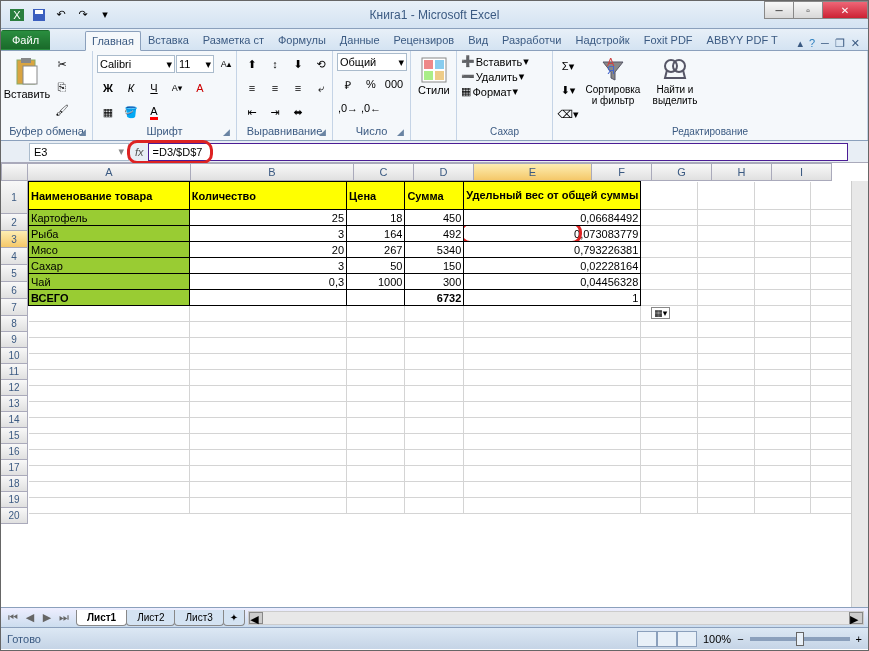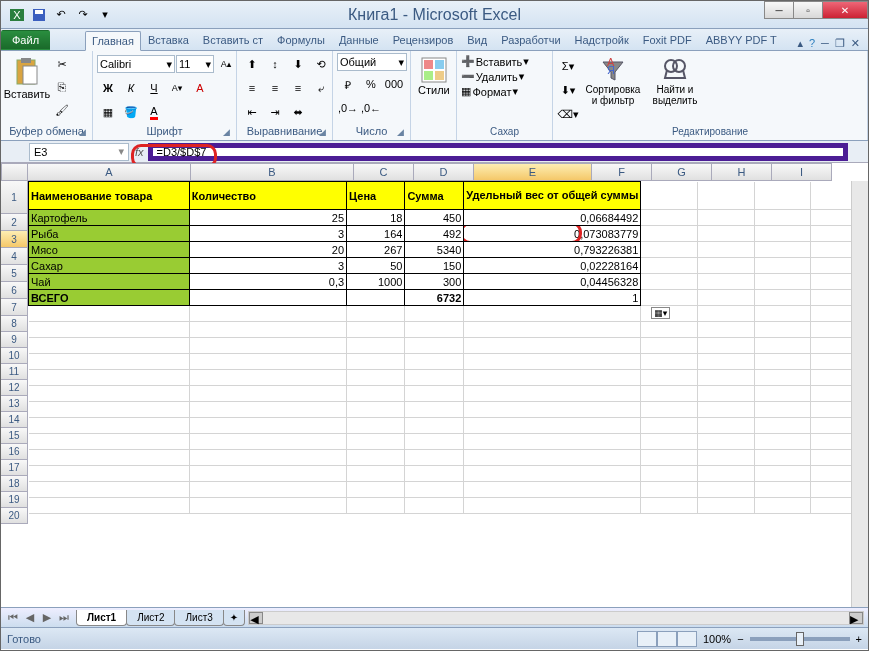--- a/index.html
+++ b/index.html
@@ -1,20 +1,20 @@
 <!DOCTYPE html>
 <html><head>
 <meta charset="utf-8">
 <style>
 *{margin:0;padding:0;box-sizing:border-box;font-family:"Segoe UI",Tahoma,sans-serif;font-size:11px;}
 body{background:#fff;width:869px;height:651px;overflow:hidden;border:1px solid #666;position:relative;}
 .titlebar{height:28px;background:linear-gradient(#e8f0f8,#d4e3f2);display:flex;align-items:center;border-bottom:1px solid #8ba0bc;position:relative;}
 .qat{display:flex;gap:2px;padding-left:6px;align-items:center;}
 .qat-btn{width:20px;height:20px;display:flex;align-items:center;justify-content:center;cursor:pointer;}
-.title-text{position:absolute;left:50%;transform:translateX(-50%);color:#3b5a82;font-size:16px;}
+.title-text{position:absolute;left:50%;transform:translateX(-50%);color:#3b5a82;font-size:12px;}
 .winbtns{position:absolute;right:0;top:0;display:flex;}
 .winbtn{width:30px;height:18px;border:1px solid #888;background:linear-gradient(#f8f8f8,#d8d8d8);display:flex;align-items:center;justify-content:center;margin-left:-1px;font-size:10px;}
 .winbtn.close{background:linear-gradient(#e67,#c23);color:#fff;width:46px;}
 .tabs{height:22px;background:linear-gradient(#e8f0f8,#d4e3f2);display:flex;align-items:flex-end;border-bottom:1px solid #8ba0bc;padding-left:0;}
 .tab{padding:3px 6px;border:1px solid transparent;cursor:pointer;color:#3b5a82;font-size:11px;white-space:nowrap;}
 .tab.file{background:linear-gradient(#2a8e3f,#1a6a2a);color:#fff;border-radius:2px 2px 0 0;padding:3px 10px;}
 .tab.active{background:#f5f8fb;border:1px solid #8ba0bc;border-bottom:1px solid #f5f8fb;margin-bottom:-1px;border-radius:2px 2px 0 0;margin-left:35px;}
 .tab-right{margin-left:auto;display:flex;gap:6px;padding-right:8px;color:#3b5a82;}
 .ribbon{height:90px;background:#f5f8fb;border-bottom:1px solid #8ba0bc;display:flex;}
 .rgroup{border-right:1px solid #c5d4e6;padding:2px 4px;display:flex;flex-direction:column;justify-content:space-between;}
@@ -23,21 +23,21 @@
 .rgroup-label .launcher{position:absolute;right:2px;bottom:1px;font-size:9px;color:#6a84a3;}
 .rbtn{padding:2px;display:flex;flex-direction:column;align-items:center;cursor:pointer;border:1px solid transparent;}
 .rbtn-big{width:44px;text-align:center;}
 .rbtn-sm{width:22px;height:22px;display:flex;align-items:center;justify-content:center;}
 .rcol{display:flex;flex-direction:column;gap:1px;}
 .rrow{display:flex;gap:1px;align-items:center;}
 .combo{border:1px solid #abc;background:#fff;height:18px;padding:0 2px;display:flex;align-items:center;justify-content:space-between;}
 .namebox-row{height:22px;background:#e8eef5;display:flex;align-items:center;border-bottom:1px solid #aab;}
 .namebox{width:100px;border:1px solid #abc;background:#fff;margin:0 2px 0 28px;height:18px;display:flex;align-items:center;padding:0 4px;justify-content:space-between;}
 .fx-btns{display:flex;gap:2px;padding:0 4px;align-items:center;}
-.formula-bar{flex:1;background:#fff;border:5px solid #4c1d95;height:18px;margin-right:20px;display:flex;align-items:center;padding:0 4px;position:relative;}
+.formula-bar{flex:1;background:#fff;border:1px solid #4c1d95;height:18px;margin-right:20px;display:flex;align-items:center;padding:0 4px;position:relative;}
 .red-circle{position:absolute;border:3px solid #d22;border-radius:10px;pointer-events:none;}
 .grid-area{position:relative;height:444px;overflow:hidden;background:#fff;}
 .col-headers{display:flex;height:18px;position:absolute;top:0;left:0;}
 .corner{width:27px;height:18px;background:linear-gradient(#f8f8f8,#e0e0e0);border:1px solid #aab;}
 .ch{height:18px;background:linear-gradient(#f8f8f8,#e0e0e0);border-right:1px solid #aab;border-bottom:1px solid #aab;border-top:1px solid #aab;display:flex;align-items:center;justify-content:center;color:#3b5a82;}
 .ch.sel{background:linear-gradient(#fdeeb3,#f5c869);}
 .row-headers{position:absolute;top:18px;left:0;width:27px;}
 .rh{width:27px;height:16px;background:linear-gradient(#f8f8f8,#e0e0e0);border-right:1px solid #aab;border-bottom:1px solid #aab;display:flex;align-items:center;justify-content:center;color:#3b5a82;font-size:10px;}
 .rh.data{height:17px;}
 .rh.sel{background:linear-gradient(#fdeeb3,#f5c869);}
@@ -92,21 +92,21 @@
     <div class="winbtn">─</div>
     <div class="winbtn">▫</div>
     <div class="winbtn close">✕</div>
   </div>
 </div>
 
 <div class="tabs">
   <div class="tab file">Файл</div>
   <div class="tab active">Главная</div>
   <div class="tab">Вставка</div>
-  <div class="tab">Вставить ст</div>
+  <div class="tab">Разметка ст</div>
   <div class="tab">Формулы</div>
   <div class="tab">Данные</div>
   <div class="tab">Рецензиров</div>
   <div class="tab">Вид</div>
   <div class="tab">Разработчи</div>
   <div class="tab">Надстройк</div>
   <div class="tab">Foxit PDF</div>
   <div class="tab">ABBYY PDF T</div>
   <div class="tab-right">
     <span>▴</span>

